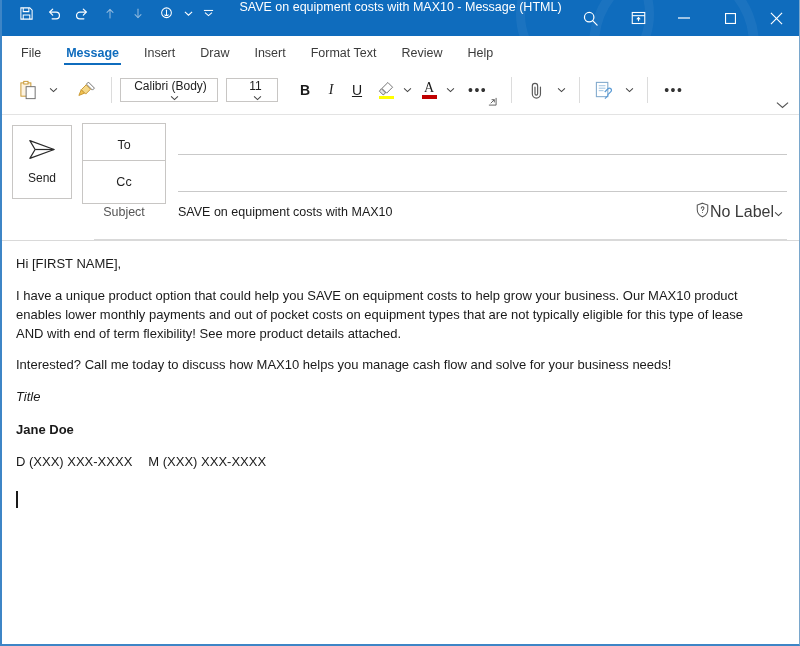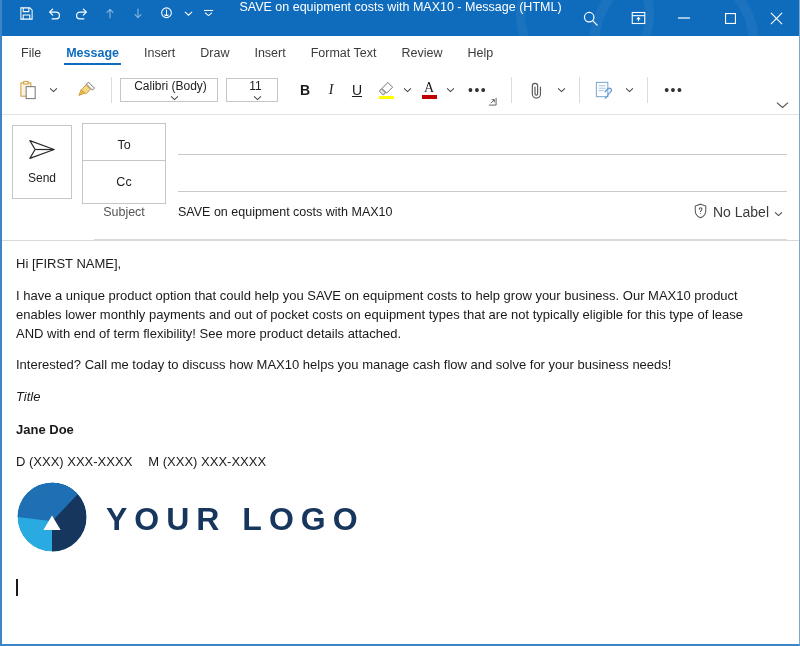--- a/index.html
+++ b/index.html
@@ -110,21 +110,21 @@
   }
   .fline{flex:1;height:32px;margin-left:12px;border-bottom:1px solid #c9c9c9;box-sizing:border-box;}
   .subjrow{display:flex;align-items:center;height:30px;}
   .subjlbl{
     width:84px;text-align:center;font-size:12.5px;color:#555;box-sizing:border-box;
   }
   .subjval{
     flex:1;margin-left:12px;font-size:12.5px;color:#1a1a1a;height:28px;display:flex;align-items:center;
   }
   .labelbtn{
-    display:flex;align-items:center;gap:5px;font-size:14px;color:#3a3a3a;padding-right:4px;white-space:nowrap;justify-content:center;
+    display:flex;align-items:center;font-size:16px;color:#3a3a3a;padding-right:4px;white-space:nowrap;justify-content:center;
   }
   .headerwrap .subjline{
     position:absolute;left:92px;right:12px;bottom:0;height:1px;background:#d9d9d9;
   }
 
   
   .bodywrap{
     flex:1;background:#ffffff;border-top:1px solid #d9d9d9;
     padding:14px 16px 0 14px;overflow:hidden;position:relative;
     font-family:"Liberation Sans",sans-serif;
@@ -428,37 +428,19 @@
   <div class="bodywrap">
     <p class="p">Hi [FIRST NAME],</p>
     <p class="p">I have a unique product option that could help you SAVE on equipment costs to help grow your business. Our MAX10 product enables lower monthly payments and out of pocket costs on equipment types that are not typically eligible for this type of lease AND with end of term flexibility! See more product details attached.</p>
     <p class="p">Interested? Call me today to discuss how MAX10 helps you manage cash flow and solve for your business needs!</p>
     <p class="p sig ital">Title</p>
     <p class="p sig bold">Jane Doe</p>
     <p class="phones">
       <span>D (XXX) XXX-XXXX</span><span class="gap"></span><span>M (XXX) XXX-XXXX</span>
     </p>
 
-    <div class="logorow">
-      <span>
-        <svg width="72" height="72" viewBox="0 0 100 100">
-          <defs>
-            <clipPath id="circ">
-                <circle cx="50" cy="50" r="48"></circle>
-              </clipPath>
-          </defs>
-          <g clip-path="url(#circ)">
-            <circle cx="50" cy="50" r="48" fill="#29abe2"></circle>
-            <path d="M50 2 A48 48 0 0 1 98 50 L98 100 L50 100 Z" fill="#17365d"></path>
-            <path d="M2 50 A48 48 0 0 1 50 2 A48 48 0 0 1 86 18 L50 56 Z" fill="#1f6fb5"></path>
-            <path d="M50 48 L62 68 L38 68 Z" fill="#ffffff"></path>
-          </g>
-        </svg>
-      </span>
-      <span class="logotext">YOUR LOGO</span>
-    </div>
 
     <div class="caret-line">
       <span class="caret-bar"></span>
     </div>
   </div>
 
 </div>
 
 </body></html>

